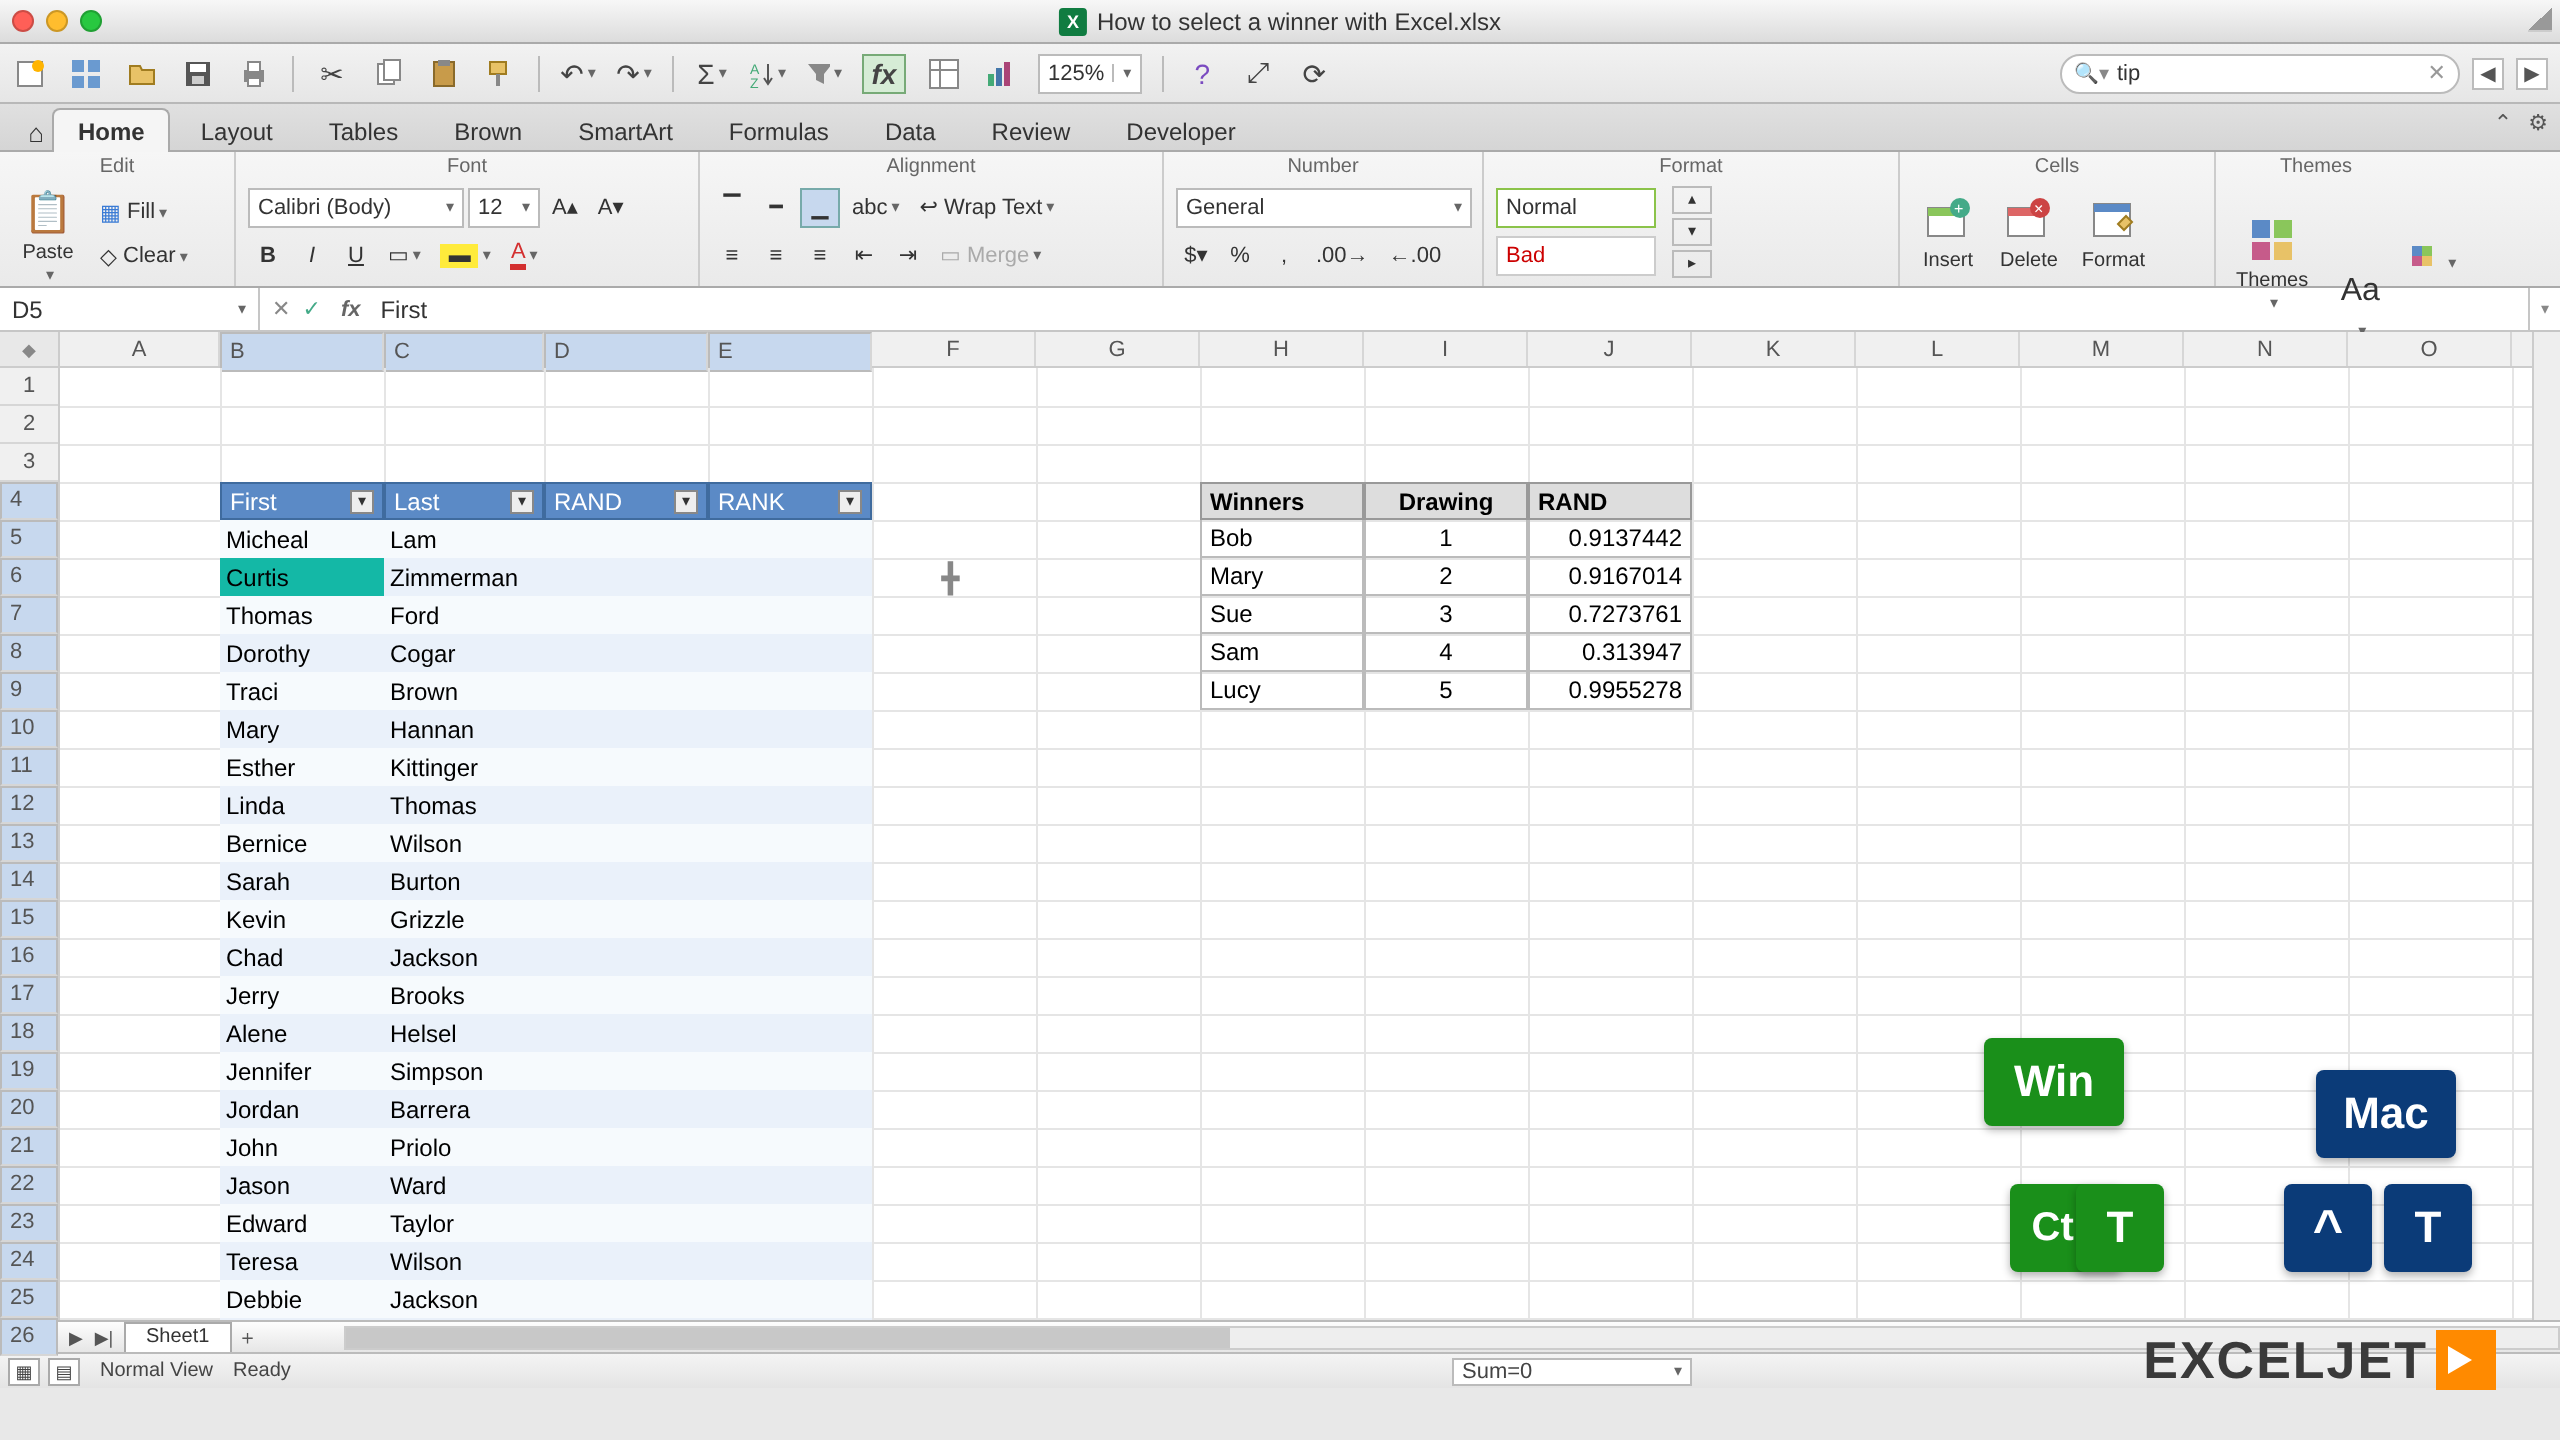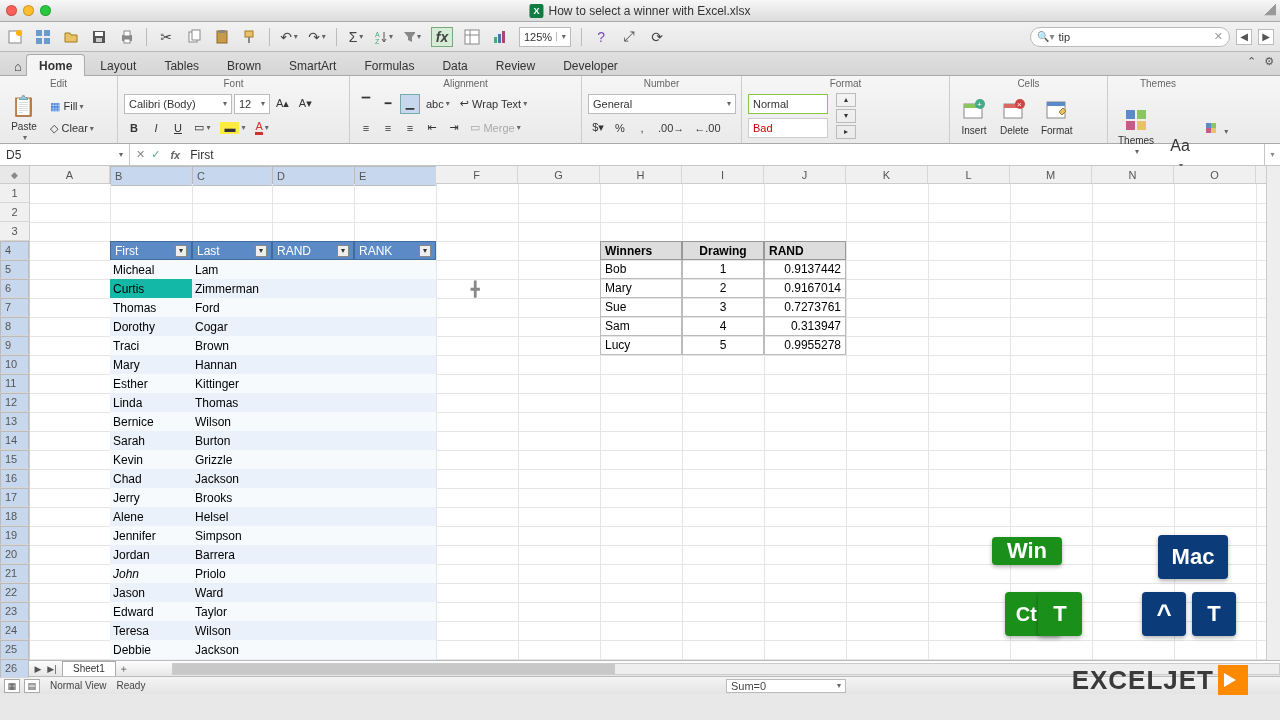--- a/index.html
+++ b/index.html
@@ -636,21 +636,21 @@
           <div class="cell" style="left: 242px; top: 323px; width: 82px; background: rgb(234, 241, 250);"></div>
           <div class="cell" style="left: 324px; top: 323px; width: 82px; background: rgb(234, 241, 250);"></div>
           <div class="cell" style="left: 80px; top: 342px; width: 82px; background: rgb(246, 250, 253);">Jennifer</div>
           <div class="cell" style="left: 162px; top: 342px; width: 80px; background: rgb(246, 250, 253);">Simpson</div>
           <div class="cell" style="left: 242px; top: 342px; width: 82px; background: rgb(246, 250, 253);"></div>
           <div class="cell" style="left: 324px; top: 342px; width: 82px; background: rgb(246, 250, 253);"></div>
           <div class="cell" style="left: 80px; top: 361px; width: 82px; background: rgb(234, 241, 250);">Jordan</div>
           <div class="cell" style="left: 162px; top: 361px; width: 80px; background: rgb(234, 241, 250);">Barrera</div>
           <div class="cell" style="left: 242px; top: 361px; width: 82px; background: rgb(234, 241, 250);"></div>
           <div class="cell" style="left: 324px; top: 361px; width: 82px; background: rgb(234, 241, 250);"></div>
-          <div class="cell" style="left: 80px; top: 380px; width: 82px; background: rgb(246, 250, 253); font-style: italic;">John</div>
+          <div class="cell" style="left: 80px; top: 380px; width: 82px; background: rgb(246, 250, 253);">John</div>
           <div class="cell" style="left: 162px; top: 380px; width: 80px; background: rgb(246, 250, 253);">Priolo</div>
           <div class="cell" style="left: 242px; top: 380px; width: 82px; background: rgb(246, 250, 253);"></div>
           <div class="cell" style="left: 324px; top: 380px; width: 82px; background: rgb(246, 250, 253);"></div>
           <div class="cell" style="left: 80px; top: 399px; width: 82px; background: rgb(234, 241, 250);">Jason</div>
           <div class="cell" style="left: 162px; top: 399px; width: 80px; background: rgb(234, 241, 250);">Ward</div>
           <div class="cell" style="left: 242px; top: 399px; width: 82px; background: rgb(234, 241, 250);"></div>
           <div class="cell" style="left: 324px; top: 399px; width: 82px; background: rgb(234, 241, 250);"></div>
           <div class="cell" style="left: 80px; top: 418px; width: 82px; background: rgb(246, 250, 253);">Edward</div>
           <div class="cell" style="left: 162px; top: 418px; width: 80px; background: rgb(246, 250, 253);">Taylor</div>
           <div class="cell" style="left: 242px; top: 418px; width: 82px; background: rgb(246, 250, 253);"></div>
@@ -722,21 +722,21 @@
   <span>Ready</span>
   <div class="sum">
     <div class="sel">
         <span>Sum=0</span>
         <span class="dd">▾</span>
       </div>
   </div>
 </div>
 
 <div class="overlay" style="inset:0;">
-  <div class="badge green" style="left:992px; top:537px; width:70px; height:28px;">Win</div>
+  <div class="badge green" style="left:992px; top:519px; width:70px; height:44px;">Win</div>
   <div class="badge blue" style="left:1158px; top:535px; width:70px; height:44px;">Mac</div>
   <div class="badge green" style="left:977px; top:592px; width:56px; height:44px; font-size:20px;margin-left:28px;">Ctrl</div>
   <div class="badge green" style="left:1038px; top:592px; width:44px; height:44px;">T</div>
   <div class="badge blue" style="left:1142px; top:592px; width:44px; height:44px; font-size:26px;">^</div>
   <div class="badge blue" style="left:1192px; top:592px; width:44px; height:44px;">T</div>
   <div class="logo">
       <span>EXCELJET</span>
       <div class="mark"></div>
     </div>
 </div>

